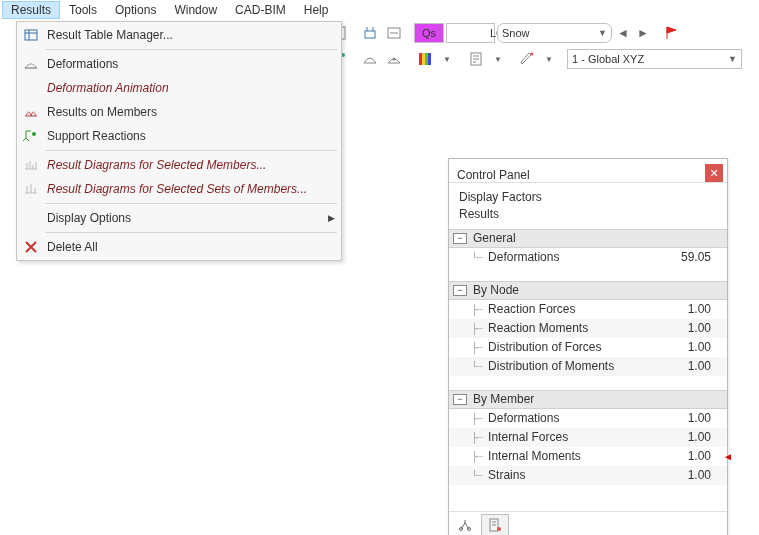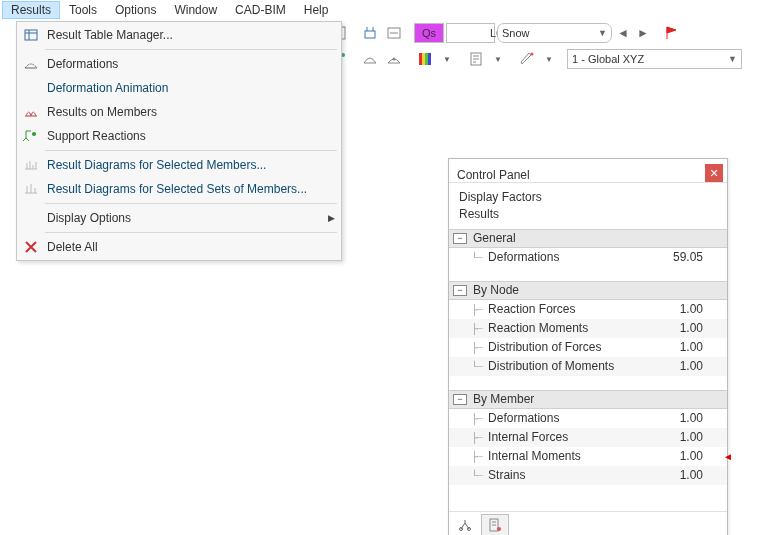--- a/index.html
+++ b/index.html
@@ -18,37 +18,37 @@
   .combo { height: 20px; border: 1px solid #c0c0c0; background: #fff; display: inline-flex; align-items: center; padding: 0 4px; font-size: 11px; color: #333; }
   .combo.lc { width: 45px; padding-left: 43px; }
   .combo.desc { width: 115px; border-radius: 7px; }
   .combo.cs { width: 175px; justify-content: flex-start; }
   .qsbtn { width:30px; height:20px; background:#d946ef; border:1px solid #c0c0c0; display:inline-flex; align-items:center; justify-content:center; font-size:11px; }
   .navbtn { width: 18px; height: 18px; display: inline-flex; align-items:center; justify-content:center; color:#666; }
   
   
   .dropdown { position: absolute; left: 16px; top: 21px; width: 326px; background: #f7f7f7; border: 1px solid #c8c8c8; box-shadow: 2px 2px 4px rgba(0,0,0,0.15); z-index: 20; padding: 1px 0; }
   .dd-item { display: flex; align-items: center; height: 24px; padding: 0 6px 0 30px; position: relative; }
-  .dd-item.disabled { color: #0c4a6e; }
+  .dd-item.disabled { color: #7f1d1d; font-style: italic; }
   .dd-item .dd-icon { position: absolute; left: 5px; width: 18px; height: 18px; display:flex; align-items:center; justify-content:center; }
   .dd-sep { height: 1px; background: #d8d8d8; margin: 2px 4px 2px 28px; }
   .dd-arrow { margin-left: auto; font-size: 9px; color:#444; }
   
   
   .panel { position: absolute; left: 448px; top: 158px; width: 280px; background: #fff; border: 1px solid #bbb; box-shadow: 1px 1px 3px rgba(0,0,0,0.1); }
   .panel-hdr { display:flex; align-items:flex-end; height: 24px; padding: 0 4px 0 8px; font-size: 12px; color:#333; border-bottom: 1px solid #e0e0e0; }
   .panel-close { margin-left:auto; width:18px; height:18px; background:#d9534f; color:#fff; display:flex; align-items:center; justify-content:center; font-size:11px; }
   .panel-sub { padding: 6px 10px; line-height:1.4; }
   .grid { }
   .grid-row { display:flex; align-items:center; height: 19px; font-size: 12px; padding-left: 4px; }
   .grid-row.grouphdr { background: #e8e8e8; border-top:1px solid #d0d0d0; border-bottom:1px solid #d0d0d0; }
   .grid-row .exp { width: 14px; height:11px; border:1px solid #888; background:#fff; display:flex; align-items:center; justify-content:center; font-size:9px; line-height:1; color:#444; margin-right:6px; cursor:pointer;}
   .grid-row .tree { color:#999; font-size:10px; margin: 0 4px 0 18px; letter-spacing: -1px;}
   .grid-row .label { flex:1; padding-left:2px; }
-  .grid-row .val { width: 56px; text-align:right; padding-right: 24px; }
+  .grid-row .val { width: 56px; text-align:right; padding-right: 16px; }
   .grid-row.data { background:#fff; }
   .grid-row.data.alt { background:#f6f6f6; }
   .grid-row.grouphdr .label { padding-left: 0; }
   .redmark { position:absolute; right:-6px; width:10px; height:10px; color:#d00; font-size:10px;}
   .panel-ftr { display:flex; border-top:1px solid #e0e0e0; padding: 2px; gap:2px; }
   .panel-ftr .tab { width:28px; height:22px; display:flex; align-items:center; justify-content:center; }
   .panel-ftr .tab.sel { border:1px solid #c0c0c0; background:#f2f2f2; }
   .spacer { height: 14px; }
 
   svg { display:block; }

